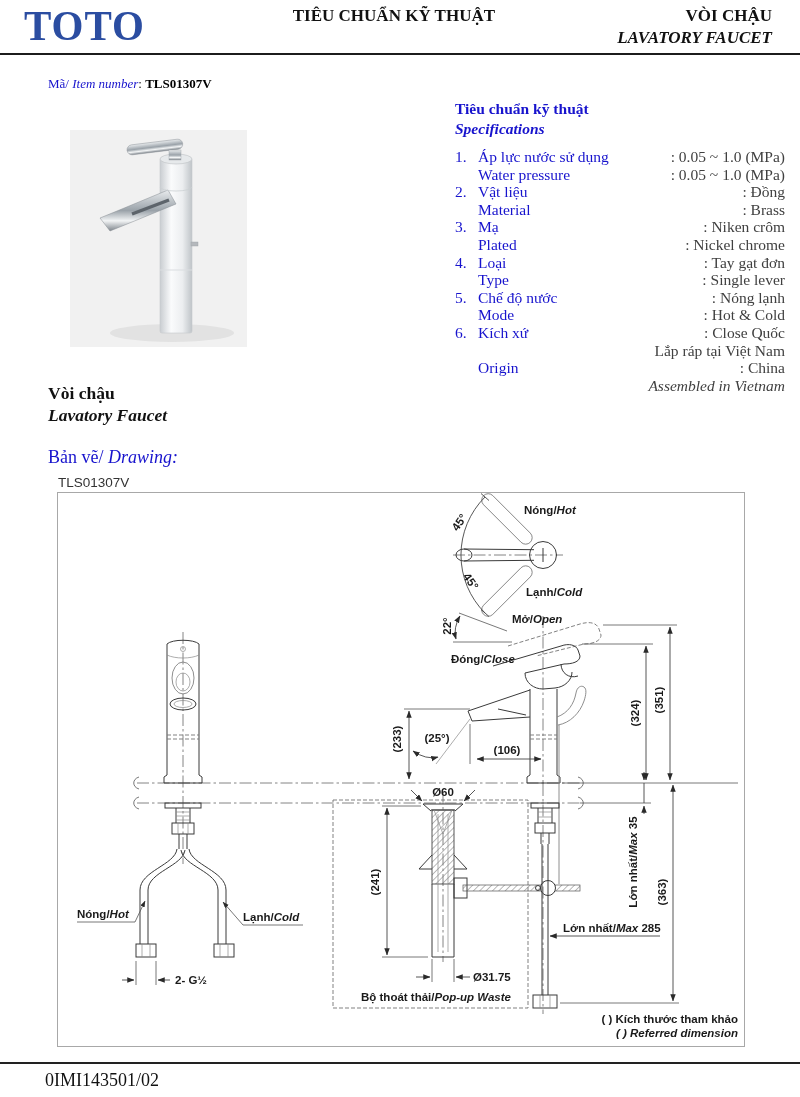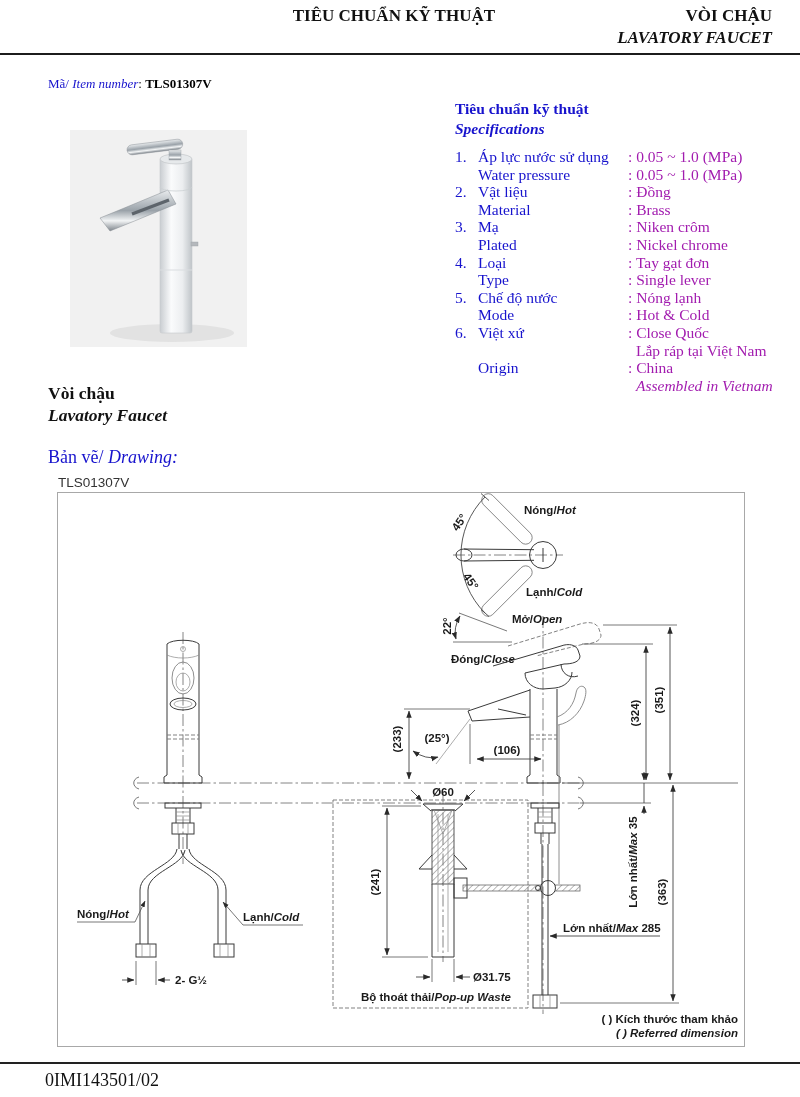--- a/index.html
+++ b/index.html
@@ -23,21 +23,21 @@
   
   .photo{position:absolute;left:70px;top:130px;width:177px;height:217px;}
 
   
   .specs{position:absolute;left:455px;top:99px;width:330px;font-size:15.5px;}
   .spectitle{font-weight:bold;line-height:20px;}
   .specrows{margin-top:9px;line-height:17.6px;}
   .srow{display:flex;}
   .srow .n{width:23px;color:#1713cd;}
   .srow .l{width:150px;color:#1713cd;}
-  .srow .v{flex:1;color:#a21caf;}
+  .srow .v{flex:1;color:#404040;text-align:right;}
   .srow.en .l, .srow.en .v{}
   .srow.cont .v{padding-left:8px;}
   .srow.encont .v{font-style:italic;padding-left:8px;}
 
   
   .pname{position:absolute;left:48px;top:382px;font-size:17.5px;line-height:22px;}
   .bansec{position:absolute;left:48px;top:447px;font-size:18px;}
   .dcode{position:absolute;left:58px;top:475px;font-family:"Liberation Sans",sans-serif;
          font-size:13.5px;color:#333;}
 
@@ -54,20 +54,21 @@
   .sm{stroke:#8a8a8a;stroke-width:0.7;fill:none;}
 
   
   .footline{position:absolute;left:0;top:1062px;width:800px;height:2.2px;background:#222;}
   .footnum{position:absolute;left:45px;top:1070px;font-size:18px;}
 </style>
 </head>
 <body>
 
 <div class="header">
+  <div class="logo">TOTO</div>
   <div class="htitle">
     <div class="htxt">TIÊU CHUẨN KỸ THUẬT</div>
   </div>
   <div class="hright">
     <div class="htxt">VÒI CHẬU</div>
     <div class="htxt i">LAVATORY FAUCET</div>
   </div>
 </div>
 
 <div class="itemline"><span class="blue">Mã/</span><span class="blue i"> Item number</span><span>: </span><span class="itemval">TLS01307V</span></div>
@@ -153,21 +154,21 @@
         <span class="l">Chế độ nước</span>
         <span class="v">: Nóng lạnh</span>
       </div>
     <div class="srow en">
         <span class="n"></span>
         <span class="l">Mode</span>
         <span class="v">: Hot &amp; Cold</span>
       </div>
     <div class="srow">
         <span class="n">6.</span>
-        <span class="l">Việt xứ</span>
+        <span class="l">Kích xứ</span>
         <span class="v">: Close Quốc</span>
       </div>
     <div class="srow cont">
         <span class="n"></span>
         <span class="l"></span>
         <span class="v">Lắp ráp tại Việt Nam</span>
       </div>
     <div class="srow en">
         <span class="n"></span>
         <span class="l">Origin</span>

